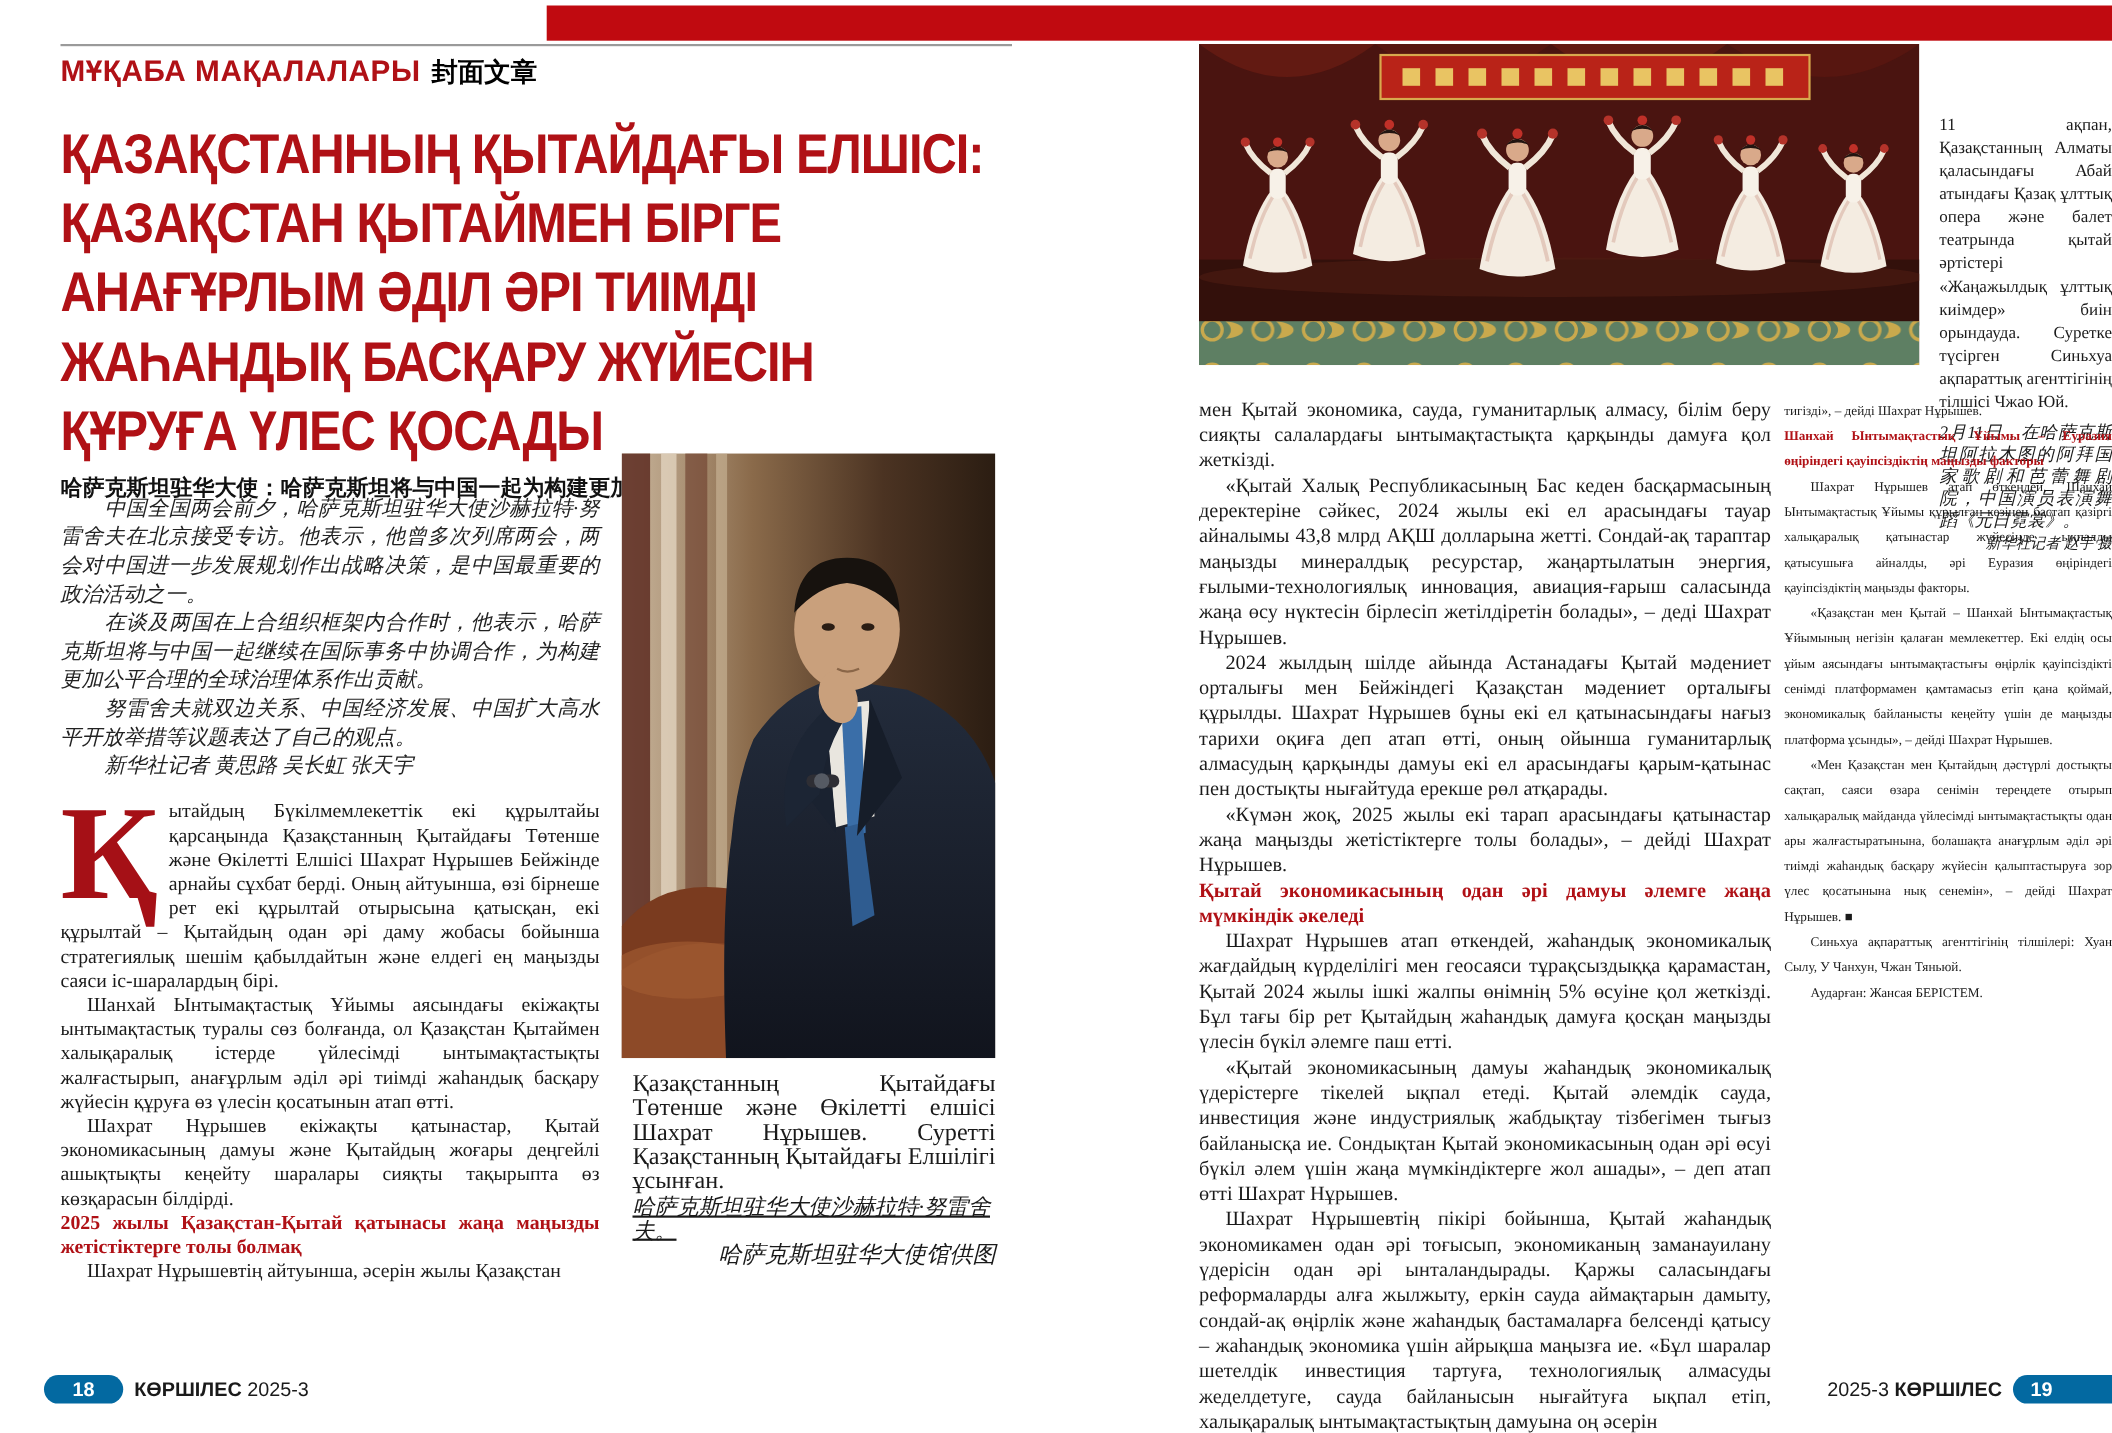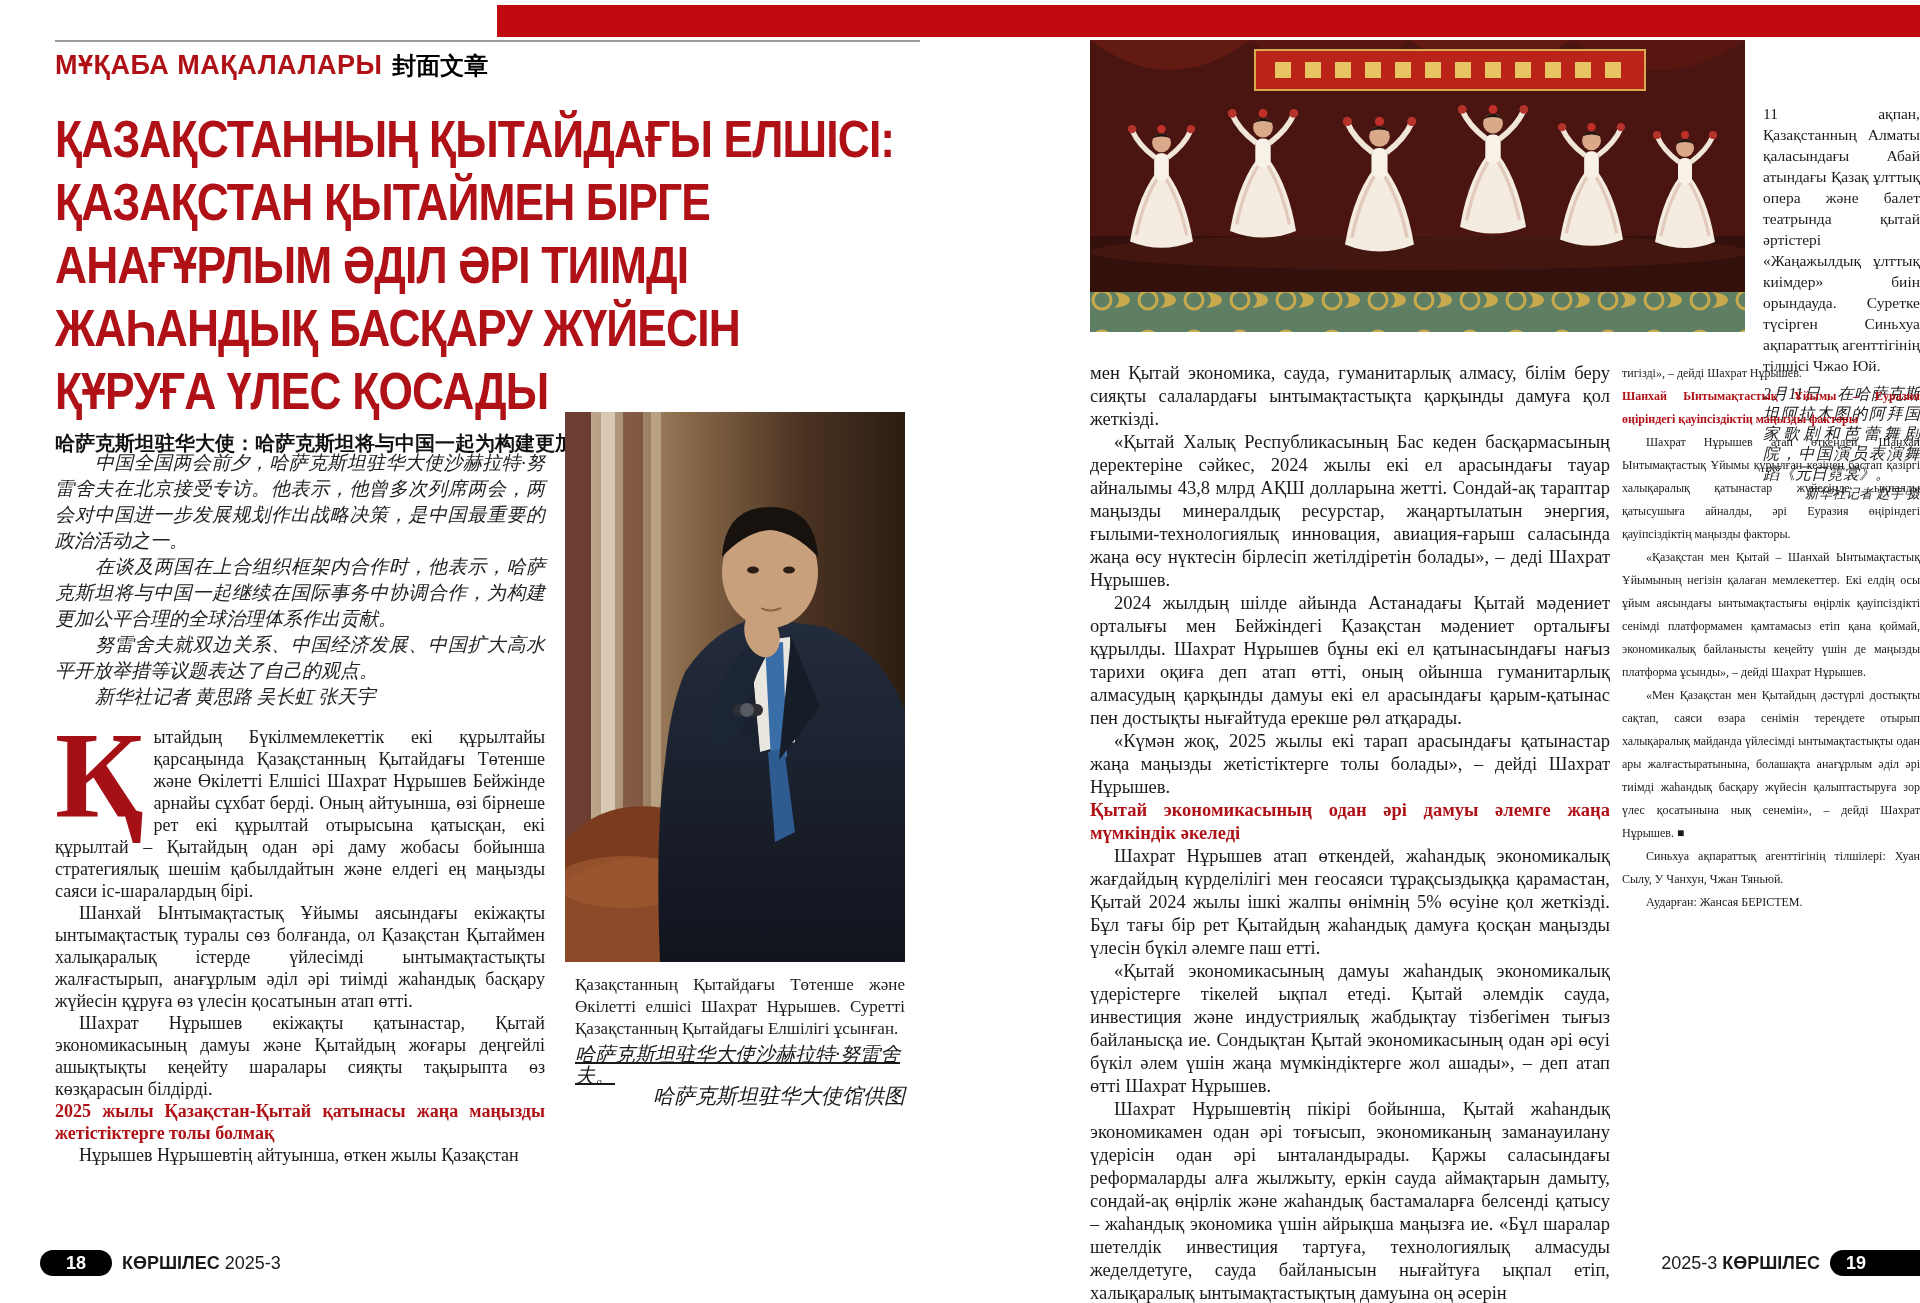--- a/index.html
+++ b/index.html
@@ -26,38 +26,38 @@
   .intro-byline{margin:2px 0 0 0;font-style:italic;font-size:18px;line-height:26px;text-align:right;color:#222;}
   .lp-body{margin-top:16px;}
   .lp-body p{margin:0;font-size:18px;line-height:22px;text-align:justify;}
   .lp-body p.ind{text-indent:24px;}
   .dropcap{float:left;color:#a51016;font-family:"Liberation Serif",serif;font-weight:700;
     font-size:122px;line-height:88px;padding:6px 10px 0 0;}
   .lp-subhead{margin:18px 0 10px 0;color:#b01116;font-weight:700;font-size:19px;line-height:24px;font-family:"Liberation Serif",serif;}
   
   .portrait{left:565px;top:412px;width:340px;height:550px;overflow:hidden;}
   .lp-caption{left:575px;top:974px;width:330px;}
-  .lp-caption .kk{margin:0;font-size:17px;line-height:22px;text-align:justify;}
+  .lp-caption .kk{margin:0;font-size:22px;line-height:22px;text-align:justify;}
   .lp-caption .zh1{margin:4px 0 0 0;font-style:italic;font-size:20px;line-height:21px;text-decoration:underline;}
   .lp-caption .zh2{margin:0;font-style:italic;font-size:21px;line-height:21px;text-align:right;}
   
   .dancers{left:1090px;top:40px;width:655px;height:292px;overflow:hidden;}
   .rp-photocaption{left:1763px;top:103px;width:157px;}
   .rp-photocaption .kk{margin:0;font-size:15.5px;line-height:21px;text-align:justify;}
   .rp-photocaption .zh{margin:8px 0 0 0;font-style:italic;font-size:16px;line-height:20px;text-align:justify;}
   .rp-photocaption .credit{margin:0;font-style:italic;font-size:13.5px;line-height:20px;text-align:right;}
   .rp-main{left:1090px;top:362px;width:520px;}
   .rp-main p{margin:0;font-size:18.5px;line-height:23px;text-align:justify;}
   .rp-side{left:1622px;top:362px;width:298px;}
   .rp-side p{margin:0;font-size:12px;line-height:23px;text-align:justify;}
   .ind{text-indent:24px;}
   .rp-subhead{margin:16px 0 12px 0;color:#b01116;font-weight:700;font-size:19px;line-height:24px;}
   
   .footer{top:1250px;height:26px;font-family:"Liberation Sans",sans-serif;font-size:18px;}
-  .pill{background:#000000;color:#fff;font-weight:700;text-align:center;line-height:26px;}
+  .pill{background:#0369a1;color:#fff;font-weight:700;text-align:center;line-height:26px;}
   .pill-left{left:40px;width:72px;border-radius:14px;}
   .pill-right{left:1830px;width:90px;border-radius:14px 0 0 14px;text-align:left;padding-left:16px;box-sizing:border-box;}
   .foot-text-left{left:122px;line-height:26px;}
   .foot-text-right{left:1640px;width:180px;text-align:right;line-height:26px;}
   .mag{font-weight:700;}
   .clear{clear:both;}
 </style>
 </head>
 <body>
 
@@ -82,21 +82,21 @@
     <p>在谈及两国在上合组织框架内合作时，他表示，哈萨克斯坦将与中国一起继续在国际事务中协调合作，为构建更加公平合理的全球治理体系作出贡献。</p>
     <p>努雷舍夫就双边关系、中国经济发展、中国扩大高水平开放举措等议题表达了自己的观点。</p>
     <p class="intro-byline">新华社记者  黄思路  吴长虹  张天宇</p>
   </div>
   <div class="lp-body">
     <p><span class="dropcap">Қ</span><span>ытайдың Бүкілмемлекеттік екі құрылтайы қарсаңында Қазақстанның Қытайдағы Төтенше және Өкілетті Елшісі Шахрат Нұрышев Бейжінде арнайы сұхбат берді. Оның айтуынша, өзі бірнеше рет екі құрылтай отырысына қатысқан, екі құрылтай – Қытайдың одан әрі даму жобасы бойынша стратегиялық шешім қабылдайтын және елдегі ең маңызды саяси іс-шаралардың бірі.</span></p>
     <span class="clear"></span>
     <p class="ind">Шанхай Ынтымақтастық Ұйымы аясындағы екіжақты ынтымақтастық туралы сөз болғанда, ол Қазақстан Қытаймен халықаралық істерде үйлесімді ынтымақтастықты жалғастырып, анағұрлым әділ әрі тиімді жаһандық басқару жүйесін құруға өз үлесін қосатынын атап өтті.</p>
     <p class="ind">Шахрат Нұрышев екіжақты қатынастар, Қытай экономикасының дамуы және Қытайдың жоғары деңгейлі ашықтықты кеңейту шаралары сияқты тақырыпта өз көзқарасын білдірді.</p>
     <p class="lp-subhead">2025 жылы Қазақстан-Қытай қатынасы жаңа маңызды жетістіктерге толы болмақ</p>
-    <p class="ind">Нұрышев Нұрышевтің айтуынша, өткен жылы Қазақстан</p>
+    <p class="ind">Шахрат Нұрышевтің айтуынша, әсерін жылы Қазақстан</p>
   </div>
 </div>
 
 <div class="abs portrait">
   <svg width="340" height="550" viewBox="0 0 340 550" xmlns="http://www.w3.org/2000/svg">
     <defs>
       <linearGradient id="pbg" x1="0" y1="0" x2="1" y2="0">
         <stop offset="0" stop-color="#cbb89f"></stop>
           <stop offset="0.35" stop-color="#8a6a4a"></stop>
         <stop offset="0.7" stop-color="#4b3322"></stop>

